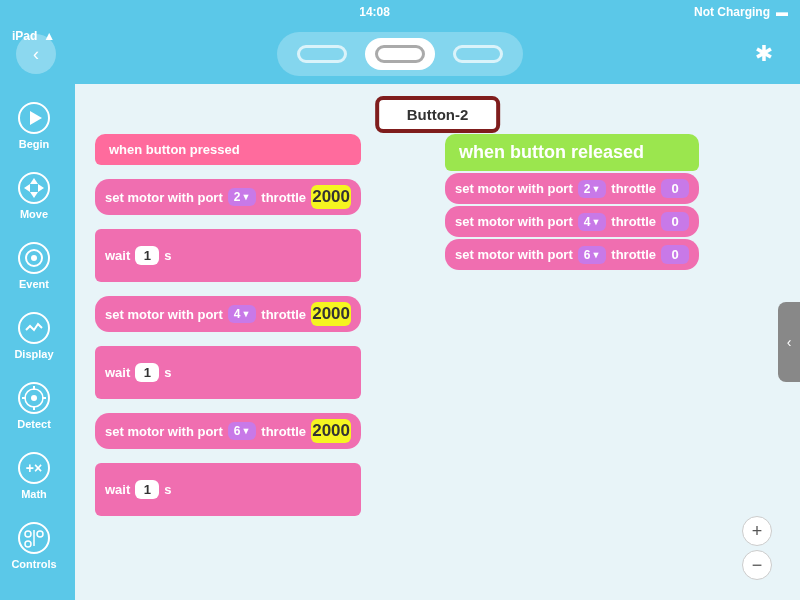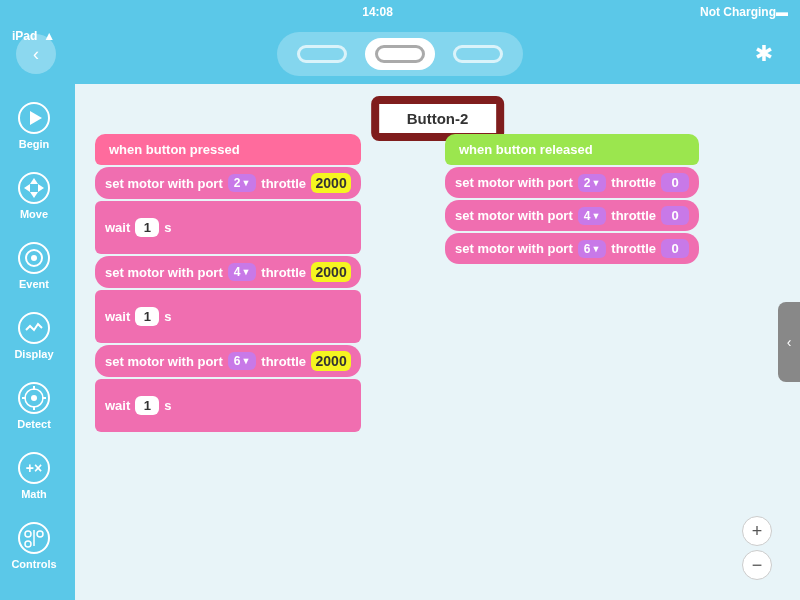--- a/index.html
+++ b/index.html
@@ -18,21 +18,21 @@
       display: flex;
       align-items: center;
       justify-content: space-between;
       padding: 0 12px;
       font-size: 12px;
       color: white;
       font-weight: 600;
     }
     .status-left { display: flex; align-items: center; gap: 6px; margin-top: 48px; }
     .status-center { font-weight: 700; }
-    .status-right { display: flex; align-items: center; }
+    .status-right { display: flex; align-items: center; gap: 6px; }
 
     
     .top-bar {
       height: 60px;
       background: #5bc8e8;
       display: flex;
       align-items: center;
       justify-content: space-between;
       padding: 0 16px;
     }
@@ -142,31 +142,31 @@
       position: absolute;
       top: 12px;
       left: 50%;
       transform: translateX(-50%);
       background: white;
       border-radius: 8px;
       padding: 6px 28px;
       font-size: 15px;
       font-weight: 600;
       color: #333;
-      border: 8px solid #7f1d1d;
+      border: 4px solid #7f1d1d;
     }
 
     
     .blocks-container {
       position: absolute;
       top: 50px;
       left: 20px;
       display: flex;
       flex-direction: column;
-      gap: 2px;
+      gap: 14px;
     }
 
     .blocks-container-right {
       position: absolute;
       top: 50px;
       left: 370px;
       display: flex;
       flex-direction: column;
       gap: 2px;
     }
@@ -178,21 +178,21 @@
       font-size: 13px;
       font-weight: 700;
       color: white;
       margin-bottom: 0;
     }
 
     .block-hat-green {
       background: #9be64e;
       border-radius: 10px 10px 6px 6px;
       padding: 8px 14px;
-      font-size: 13px;
+      font-size: 18px;
       font-weight: 700;
       color: white;
       margin-bottom: 0;
     }
 
     .block-motor {
       background: #f06eb0;
       border-radius: 14px;
       display: flex;
       align-items: center;
@@ -213,21 +213,21 @@
       font-size: 13px;
       font-weight: 600;
       color: white;
     }
 
     
     .val-box {
       background: #f5f520;
       border-radius: 6px;
       padding: 2px 0;
-      font-size: 14px;
+      font-size: 17px;
       font-weight: 700;
       color: #333;
       min-width: 40px;
       text-align: center;
     }
 
     .val-box-purple {
       background: #c879e8;
       border-radius: 6px;
       padding: 2px 8px;

